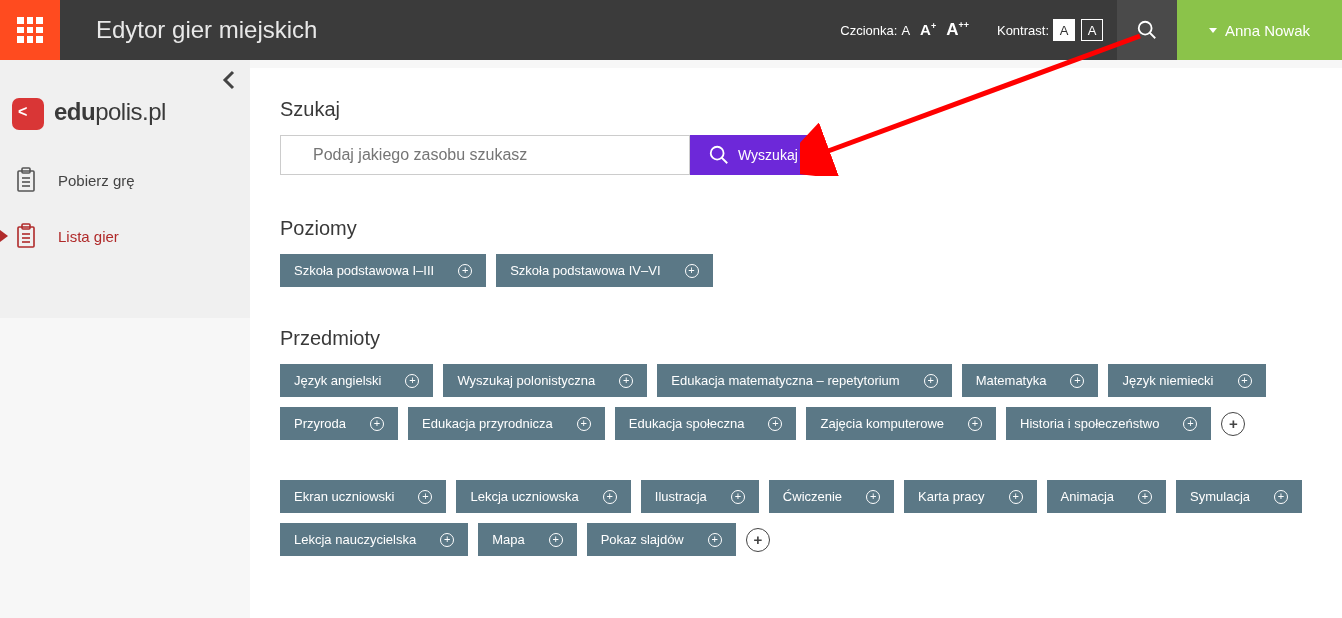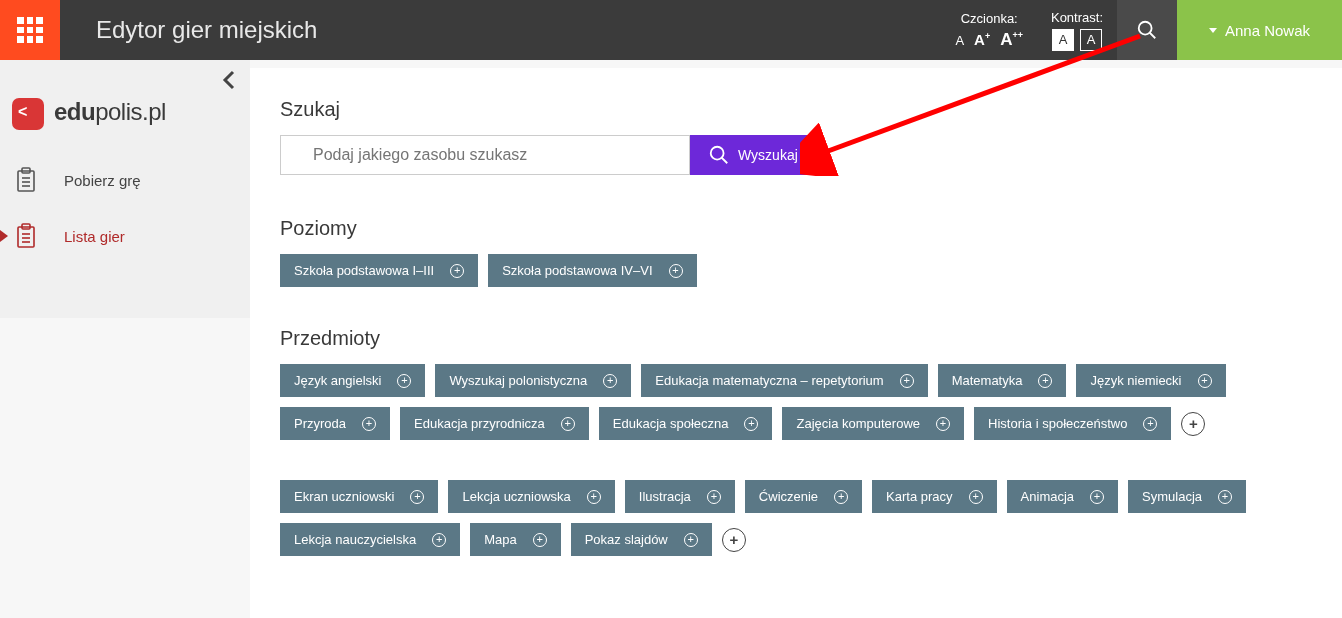--- a/index.html
+++ b/index.html
@@ -5,21 +5,21 @@
   * { box-sizing: border-box; margin: 0; padding: 0; font-family: "Segoe UI", Arial, sans-serif; }
   body { background: #f7f7f7; width: 1342px; height: 618px; overflow: hidden; position: relative; }
 
   
   .header { display: flex; align-items: stretch; height: 60px; background: #3b3b3b; color: #fff; }
   .apps-btn { width: 60px; background: #ff4b1f; display: flex; align-items: center; justify-content: center; }
   .apps-grid { width: 26px; height: 26px; display: grid; grid-template-columns: repeat(3,1fr); grid-template-rows: repeat(3,1fr); gap: 3px; }
   .apps-grid span { background: #fff; }
   .title-area { flex: 1; display: flex; align-items: center; padding-left: 36px; font-size: 24px; font-weight: 300; color: #e8e8e8; }
 
-  .acc-group { display: flex; flex-direction: column; align-items: center; justify-content: center; padding: 0 14px; gap: 4px; }
+  .acc-group { display: flex; flex-direction: row; align-items: center; justify-content: center; padding: 0 14px; gap: 4px; }
   .acc-label { font-size: 13px; color: #fff; }
   .font-row { display: flex; gap: 10px; align-items: baseline; }
   .font-a { font-size: 13px; }
   .font-aplus { font-size: 15px; font-weight: bold; }
   .font-app { font-size: 17px; font-weight: bold; }
   .sup { font-size: 9px; vertical-align: super; }
   .contrast-row { display: flex; gap: 6px; }
   .contrast-box { width: 22px; height: 22px; display: flex; align-items: center; justify-content: center; font-size: 13px; }
   .contrast-light { background: #fff; color: #333; }
   .contrast-dark { border: 1px solid #fff; }
@@ -30,36 +30,36 @@
 
   
   .sidebar { position: absolute; left: 0; top: 60px; width: 250px; background: #f0f0f0; height: 258px; padding-top: 8px; }
   .collapse-btn { position: absolute; right: 14px; top: 10px; font-size: 20px; color: #444; }
   .logo-row { display: flex; gap: 10px; padding: 30px 0 22px 12px; }
   .logo-badge { width: 32px; height: 32px; border-radius: 7px; background: #d93636; position: relative; }
   .logo-badge::after { content: "<"; color: #fff; font-weight: bold; position: absolute; left: 6px; top: 5px; font-size: 16px; }
   .logo-text { font-size: 24px; font-weight: 600; color: #3a3a3a; letter-spacing: -0.5px; }
   .logo-text .thin { font-weight: 300; }
 
-  .nav-item { display: flex; align-items: center; gap: 26px; padding: 14px 0 14px 14px; font-size: 15px; color: #444; position: relative; }
+  .nav-item { display: flex; align-items: center; gap: 20px; padding: 14px 0 14px 14px; font-size: 15px; color: #444; position: relative; }
   .nav-item.active { color: #b02a2a; }
   .nav-item.active::before { content: ""; position: absolute; left: 0; top: 50%; transform: translateY(-50%); width: 0; height: 0; border-top: 6px solid transparent; border-bottom: 6px solid transparent; border-left: 8px solid #b02a2a; }
   .clip-icon { width: 24px; height: 28px; position: relative; }
   .clip-icon svg { width: 100%; height: 100%; }
 
   
   .main { position: absolute; left: 250px; top: 68px; right: 0; padding: 30px 30px 20px 30px; background: #fff; height: calc(618px - 60px); overflow: auto; }
   .section-title { font-size: 20px; color: #393939; font-weight: 400; margin-bottom: 14px; }
   .search-row { display: flex; margin-bottom: 42px; }
   .search-input { flex: 0 0 410px; height: 40px; border: 1px solid #ccc; padding: 0 32px; font-size: 16px; color: #777; outline: none; }
   .search-submit { height: 40px; padding: 0 18px; background: #6d28d9; color: #fff; border: none; display: flex; align-items: center; gap: 8px; font-size: 14px; cursor: pointer; }
 
   .filter-block { margin-bottom: 40px; }
   .tag-row { display: flex; flex-wrap: wrap; gap: 10px; align-items: center; }
-  .tag { background: #5b7886; color: #fff; padding: 9px 14px; font-size: 13px; display: inline-flex; align-items: center; gap: 16px; }
+  .tag { background: #5b7886; color: #fff; padding: 9px 14px; font-size: 13px; display: inline-flex; align-items: center; gap: 24px; }
   .plus-circ { width: 14px; height: 14px; border: 1.2px solid currentColor; border-radius: 50%; display: inline-flex; align-items: center; justify-content: center; font-size: 11px; line-height: 1; }
   .more-btn { width: 24px; height: 24px; border: 1.5px solid #444; border-radius: 50%; display: inline-flex; align-items: center; justify-content: center; color: #444; font-size: 15px; font-weight: bold; }
 
   .mag-icon { width: 22px; height: 22px; display: inline-block; }
   .mag-icon svg { width: 100%; height: 100%; }
 
   
   .arrow-annot { position: absolute; left: 800px; top: 26px; width: 380px; height: 150px; pointer-events: none; }
 </style>
 </head>

